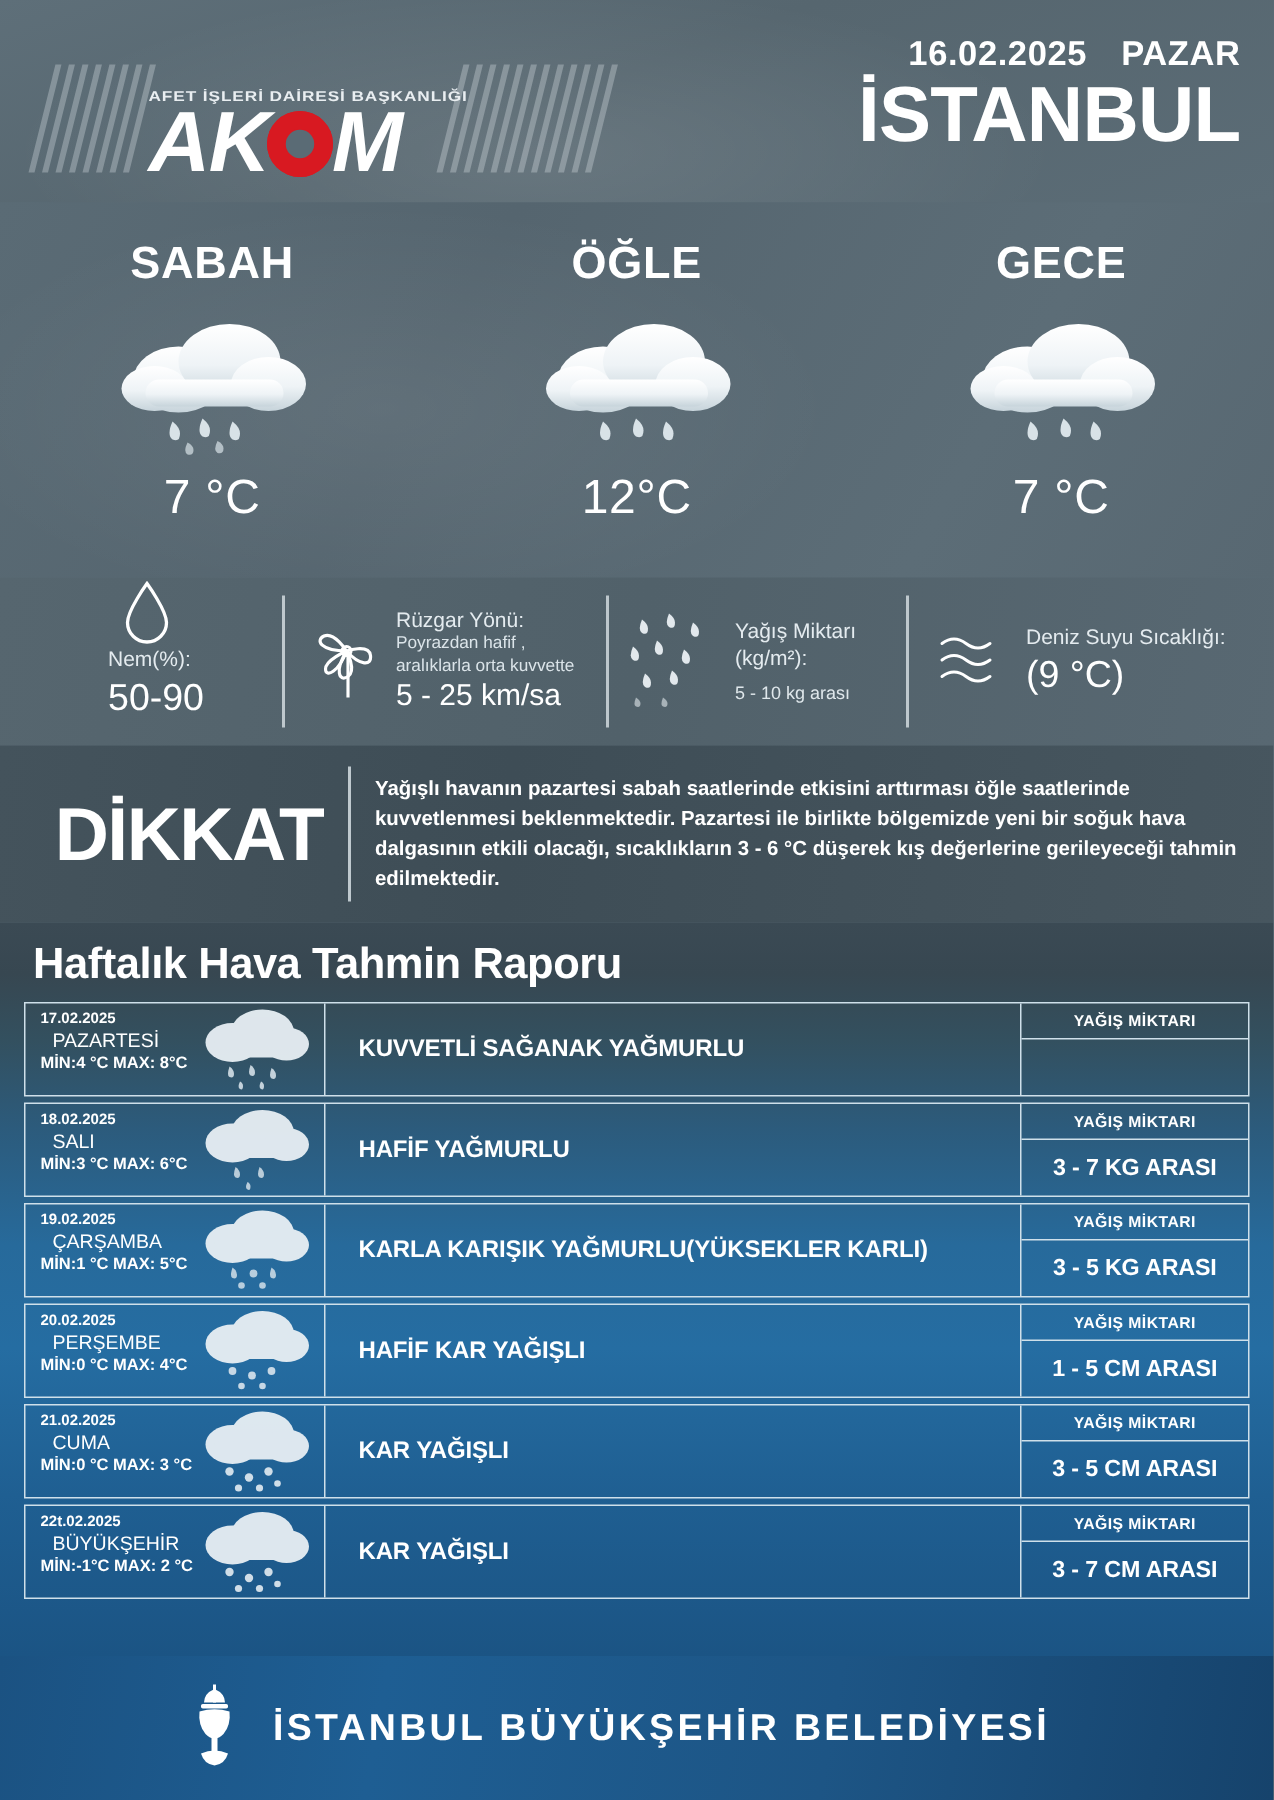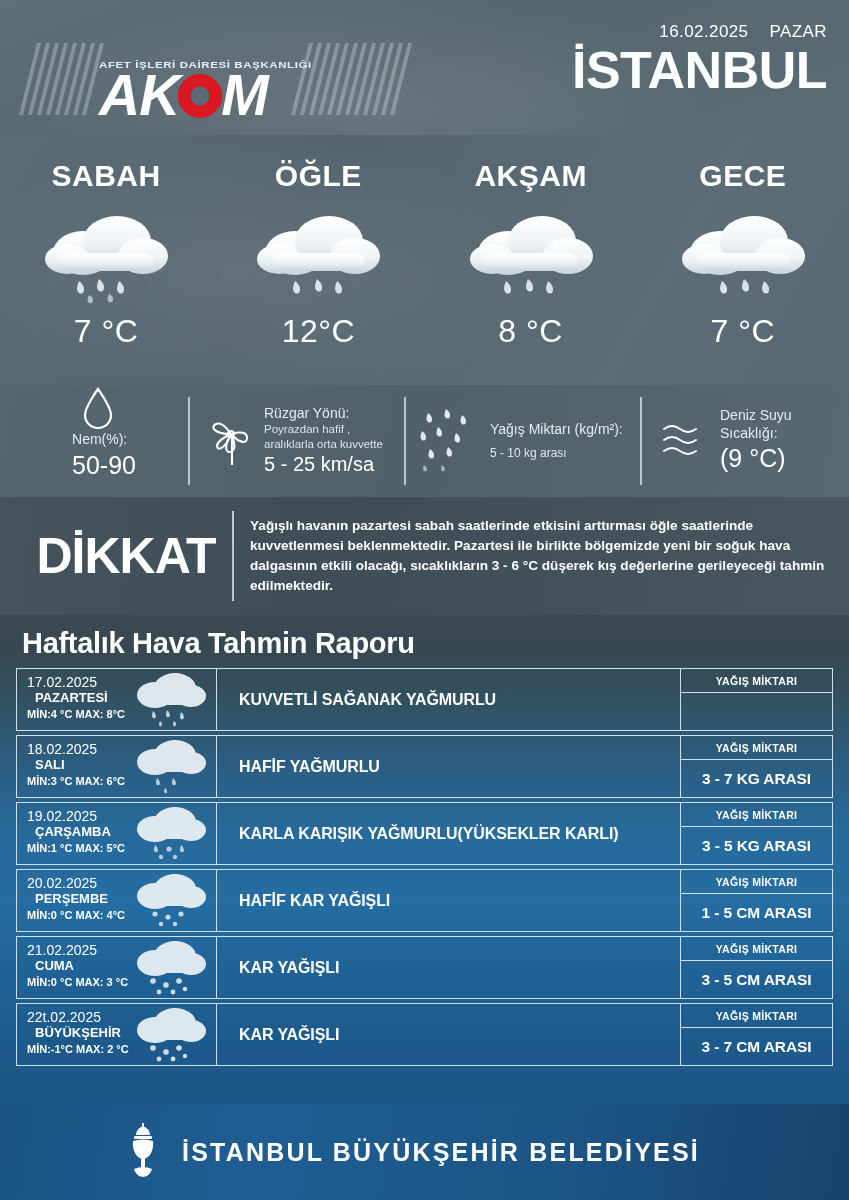--- a/index.html
+++ b/index.html
@@ -107,22 +107,22 @@
     background: #5a6b75;
   }
   .header-right {
     position: absolute;
     right: 22px;
     top: 22px;
     text-align: right;
   }
   .header-date {
     color: #ffffff;
-    font-size: 17px;
-    font-weight: normal;
+    font-size: 23px;
+    font-weight: bold;
     letter-spacing: 0.4px;
   }
   .header-date .day { margin-left: 16px; }
   .header-city {
     color: #ffffff;
     font-size: 52px;
     font-weight: bold;
     line-height: 1.02;
     letter-spacing: -0.5px;
     margin-top: 2px;
@@ -182,21 +182,21 @@
     padding: 0 8px;
   }
   .metric {
     display: flex;
     align-items: center;
     position: relative;
     height: 100%;
   }
   .metric.m-nem    { width: 180px; padding-left: 12px; flex-direction: column; }
   .metric.m-ruzgar { width: 216px; padding-left: 22px; }
-  .metric.m-yagis  { width: 236px; padding-left: 12px; }
+  .metric.m-yagis  { width: 200px; padding-left: 12px; }
   .metric.m-deniz  { flex: 1;      padding-left: 20px; }
   .metric + .metric::before {
     content: "";
     position: absolute;
     left: 0;
     top: 12px;
     bottom: 12px;
     width: 2px;
     background: rgba(226,234,238,0.75);
   }
@@ -300,28 +300,28 @@
   }
   .fcell-date {
     flex: 0 0 200px;
     border-right: 1.5px solid #cfe0ea;
     position: relative;
     padding: 5px 4px 4px 10px;
     overflow: hidden;
   }
   .fdate {
     color: #ffffff;
-    font-size: 14px;
+    font-size: 10px;
+    font-weight: bold;
+    line-height: 1.15;
+  }
+  .fday {
+    color: #ffffff;
+    font-size: 13px;
     font-weight: normal;
-    line-height: 1.15;
-  }
-  .fday {
-    color: #ffffff;
-    font-size: 13px;
-    font-weight: bold;
     line-height: 1.3;
     padding-left: 8px;
   }
   .fminmax {
     color: #ffffff;
     font-size: 11px;
     font-weight: bold;
     line-height: 1.3;
     white-space: nowrap;
   }
@@ -488,40 +488,20 @@
           <g fill="#e3ecf1" opacity="0.92">
             <path d="M52 80 q-4 9 0 12 q5 2 5-4 q0-4-5-8z"></path>
             <path d="M74 78 q-4 9 0 12 q5 2 5-4 q0-4-5-8z"></path>
             <path d="M94 80 q-4 9 0 12 q5 2 5-4 q0-4-5-8z"></path>
           </g>
         </svg>
       </div>
       <div class="period-temp">12°C</div>
     </div>
 
-    <div class="period">
-      <div class="period-label">AKŞAM</div>
-      <div class="period-icon">
-        <svg width="150" height="108" viewBox="0 0 150 108">
-          <g fill="url(#cg1)">
-            <ellipse cx="52" cy="52" rx="30" ry="22"></ellipse>
-            <ellipse cx="86" cy="40" rx="34" ry="25"></ellipse>
-            <ellipse cx="112" cy="55" rx="25" ry="18"></ellipse>
-            <ellipse cx="36" cy="58" rx="22" ry="15"></ellipse>
-            <rect x="30" y="52" width="92" height="18" rx="9"></rect>
-          </g>
-          <g fill="#e3ecf1" opacity="0.92">
-            <path d="M50 80 q-4 9 0 12 q5 2 5-4 q0-4-5-8z"></path>
-            <path d="M72 78 q-4 9 0 12 q5 2 5-4 q0-4-5-8z"></path>
-            <path d="M92 80 q-4 9 0 12 q5 2 5-4 q0-4-5-8z"></path>
-          </g>
-        </svg>
-      </div>
-      <div class="period-temp">8 °C</div>
-    </div>
 
     <div class="period">
       <div class="period-label">GECE</div>
       <div class="period-icon">
         <svg width="150" height="108" viewBox="0 0 150 108">
           <g fill="url(#cg1)">
             <ellipse cx="52" cy="52" rx="30" ry="22"></ellipse>
             <ellipse cx="86" cy="40" rx="34" ry="25"></ellipse>
             <ellipse cx="112" cy="55" rx="25" ry="18"></ellipse>
             <ellipse cx="36" cy="58" rx="22" ry="15"></ellipse>

